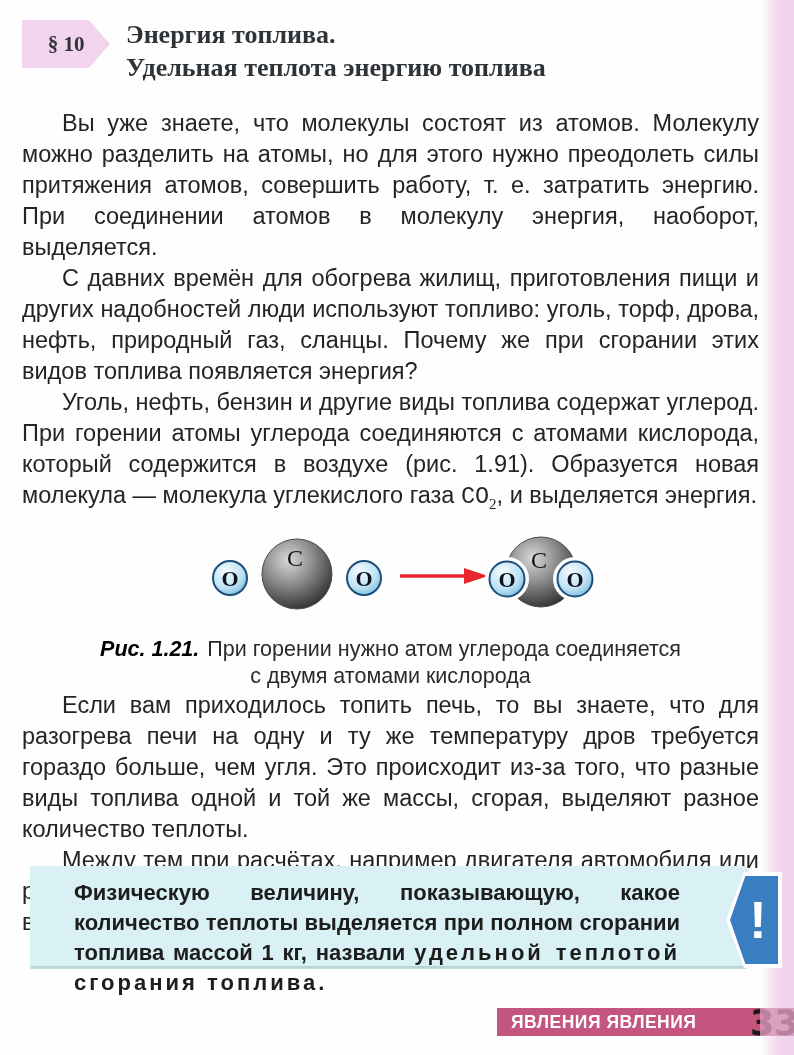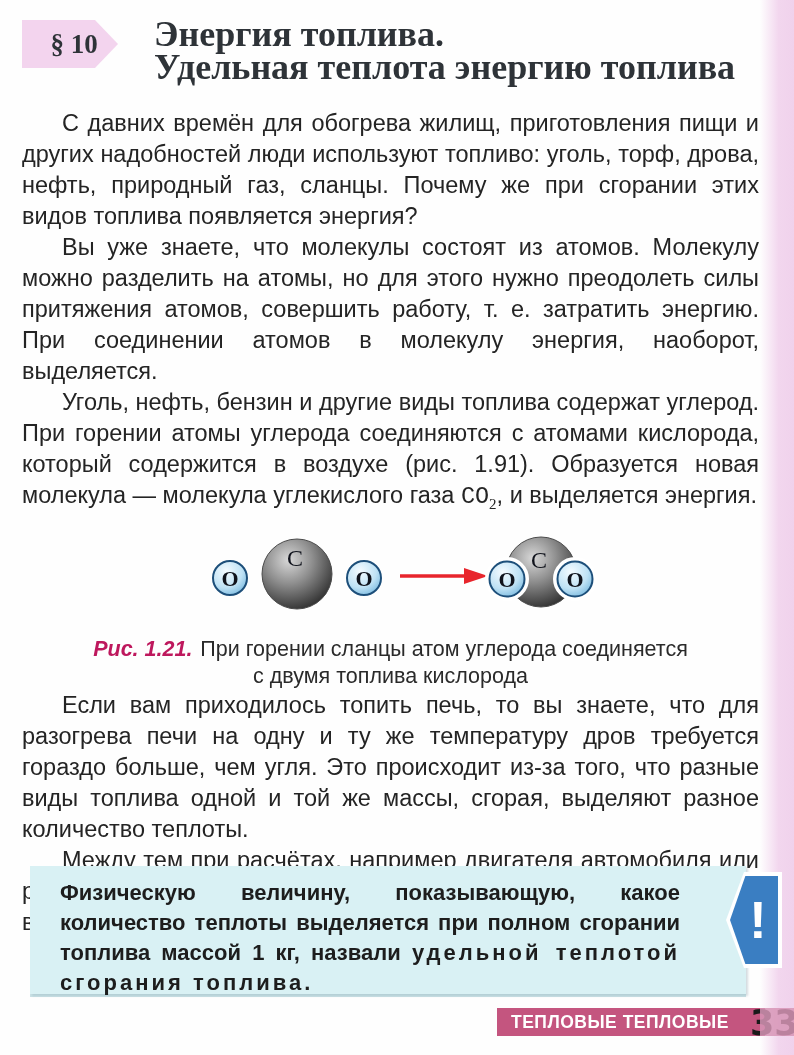--- a/index.html
+++ b/index.html
@@ -8,37 +8,37 @@
   
   .side-strip{position:absolute;top:0;right:0;width:34px;height:1055px;
      background:linear-gradient(to right,rgba(243,214,239,0) 0%,#f2d6ee 55%,#f0d2ec 100%);}
   .strip-footer-overlap{position:absolute;top:1008px;right:0;width:34px;height:28px;
      background:#d795b6;opacity:.85;}
   
   .header{position:absolute;top:18px;left:22px;right:40px;display:flex;align-items:flex-start;}
   .para-tag{position:relative;width:88px;height:48px;margin-top:2px;
      background:#f3d4ee;clip-path:polygon(0 0,76% 0,100% 50%,76% 100%,0 100%);
      display:flex;align-items:center;justify-content:center;
-     font-family:"Liberation Serif",serif;font-weight:bold;font-size:27px;color:#2e3338;
-     filter:drop-shadow(2px 2px 1px rgba(120,120,130,.35));padding-left:8px;}
-  .title{margin-left:36px;font-family:"Liberation Serif",serif;font-weight:bold;
-     font-size:36px;line-height:33px;color:#2e3338;}
+     font-family:"Liberation Serif",serif;font-weight:bold;font-size:21px;color:#2e3338;
+     filter:drop-shadow(2px 2px 1px rgba(120,120,130,.35));}
+  .title{margin-left:16px;font-family:"Liberation Serif",serif;font-weight:bold;
+     font-size:26px;line-height:33px;color:#2e3338;}
   
   .content{position:absolute;top:108px;left:22px;width:737px;}
   .content p{margin:0;text-indent:40px;font-size:23.5px;line-height:31px;
      text-align:justify;color:#242424;}
   .formula{font-family:Liberation Mono, monospace;}
   sub.f-sub{font-family:"Liberation Serif",serif;font-size:15px;}
   
   .figure{margin:6px 0 0 172px;width:440px;height:100px;}
   .fig-caption{margin-top:6px;text-align:center;font-size:21.5px;line-height:27px;color:#2a2a2a;}
-  .fig-caption .cap-label{color:#be185d;font-weight:bold;font-style:italic;margin-right:8px;}
+  .fig-caption .cap-label{color:#000000;font-weight:bold;font-style:italic;margin-right:8px;}
   
-  .def-box{position:absolute;top:866px;left:30px;width:716px;height:128px;
-     background:#d9f1f4;box-sizing:border-box;padding:12px 66px 12px 30px;
+  .def-box{position:absolute;top:866px;left:30px;width:716px;height:100px;
+     background:#d9f1f4;box-sizing:border-box;padding:12px 66px 12px 44px;
      box-shadow:0 3px 0 rgba(140,190,200,.45),2px 2px 2px rgba(150,170,180,.4);}
   .def-box p{margin:0;font-size:22px;line-height:30px;font-weight:bold;
      text-align:justify;color:#1d1d1d;text-indent:0;}
   .def-box .spaced{letter-spacing:3px;}
   .bang-badge{position:absolute;top:872px;left:726px;width:56px;height:96px;
      background:#fff;clip-path:polygon(32% 0,100% 0,100% 100%,32% 100%,0 50%);
      filter:drop-shadow(2px 2px 1px rgba(100,110,120,.5));}
   .bang-inner{position:absolute;top:4px;left:4px;right:4px;bottom:4px;
      background:#3a7ec2;clip-path:polygon(32% 0,100% 0,100% 100%,32% 100%,0 50%);
      display:flex;align-items:center;justify-content:center;
@@ -60,22 +60,22 @@
 
   <div class="header">
     <div class="para-tag">§ 10</div>
     <div class="title">
       <div>Энергия топлива.</div>
       <div>Удельная теплота энергию топлива</div>
     </div>
   </div>
 
   <div class="content">
+    <p>Вы уже знаете, что молекулы состоят из атомов. Молекулу можно разделить на атомы, но для этого нужно преодолеть силы притяжения атомов, совершить работу, т. е. затратить энергию. При соединении атомов в молекулу энергия, наоборот, выделяется.</p>
     <p>С давних времён для обогрева жилищ, приготовления пищи и других надобностей люди используют топливо: уголь, торф, дрова, нефть, природный газ, сланцы. Почему же при сгорании этих видов топлива появляется энергия?</p>
-    <p>Вы уже знаете, что молекулы состоят из атомов. Молекулу можно разделить на атомы, но для этого нужно преодолеть силы притяжения атомов, совершить работу, т. е. затратить энергию. При соединении атомов в молекулу энергия, наоборот, выделяется.</p>
     <p><span>Уголь, нефть, бензин и другие виды топлива содержат углерод. При горении атомы углерода соединяются с атомами кислорода, который содержится в воздухе (рис. 1.91). Образуется новая молекула — молекула углекислого газа </span><span class="formula">CO</span><sub class="f-sub">2</sub><span>, и выделяется энергия.</span></p>
 
     <svg class="figure" viewBox="0 0 440 100" xmlns="http://www.w3.org/2000/svg">
       <defs>
         <radialGradient id="gC" cx="38%" cy="30%" r="75%">
           <stop offset="0%" stop-color="#d8d8d8"></stop>
           <stop offset="45%" stop-color="#8f8f8f"></stop>
           <stop offset="100%" stop-color="#2e2e2e"></stop>
         </radialGradient>
         <radialGradient id="gO" cx="38%" cy="30%" r="80%">
@@ -103,34 +103,34 @@
         <circle cx="313" cy="53" r="17.5" fill="url(#gO)" stroke="#1d4f7a" stroke-width="2"></circle>
         <circle cx="381" cy="53" r="20" fill="none" stroke="#ffffff" stroke-width="4"></circle>
         <circle cx="381" cy="53" r="17.5" fill="url(#gO)" stroke="#1d4f7a" stroke-width="2"></circle>
         <text x="313" y="61" text-anchor="middle" font-family="Liberation Serif,serif" font-size="22" font-weight="bold" fill="#10131c">O</text>
         <text x="345" y="42" text-anchor="middle" font-family="Liberation Serif,serif" font-size="24" fill="#10131c">C</text>
         <text x="381" y="61" text-anchor="middle" font-family="Liberation Serif,serif" font-size="22" font-weight="bold" fill="#10131c">O</text>
       </g>
     </svg>
 
     <div class="fig-caption">
-      <div><span class="cap-label">Рис. 1.21.</span><span>При горении сланцы атом углерода соединяется</span></div>
-      <div>с двумя топлива кислорода</div>
+      <div><span class="cap-label">Рис. 1.21.</span><span>При горении нужно атом углерода соединяется</span></div>
+      <div>с двумя атомами кислорода</div>
     </div>
 
     <p>Если вам приходилось топить печь, то вы знаете, что для разогрева печи на одну и ту же температуру дров требуется гораздо больше, чем угля. Это происходит из-за того, что разные виды топлива одной и той же массы, сгорая, выделяют разное количество теплоты.</p>
     <p>Между тем при расчётах, например двигателя автомобиля или ракеты, необходимо точно знать, какое количество теплоты может выделить сжигаемое топливо.</p>
   </div>
 
   <div class="def-box">
     <p><span>Физическую величину, показывающую, какое количество теплоты выделяется при полном сгорании топлива массой 1 кг, назвали </span><strong class="spaced">удельной теплотой сгорания топлива.</strong></p>
   </div>
   <div class="bang-badge">
     <div class="bang-inner">!</div>
   </div>
 
   <div class="footer-bar">
-    <span class="footer-section">ТЕПЛОВЫЕ ТЕПЛОВЫЕ</span>
+    <span class="footer-section">ЯВЛЕНИЯ ЯВЛЕНИЯ</span>
   </div>
   <div class="page-number">33</div>
   <div class="strip-footer-overlap"></div>
 
 </div>
 
 </body></html>

